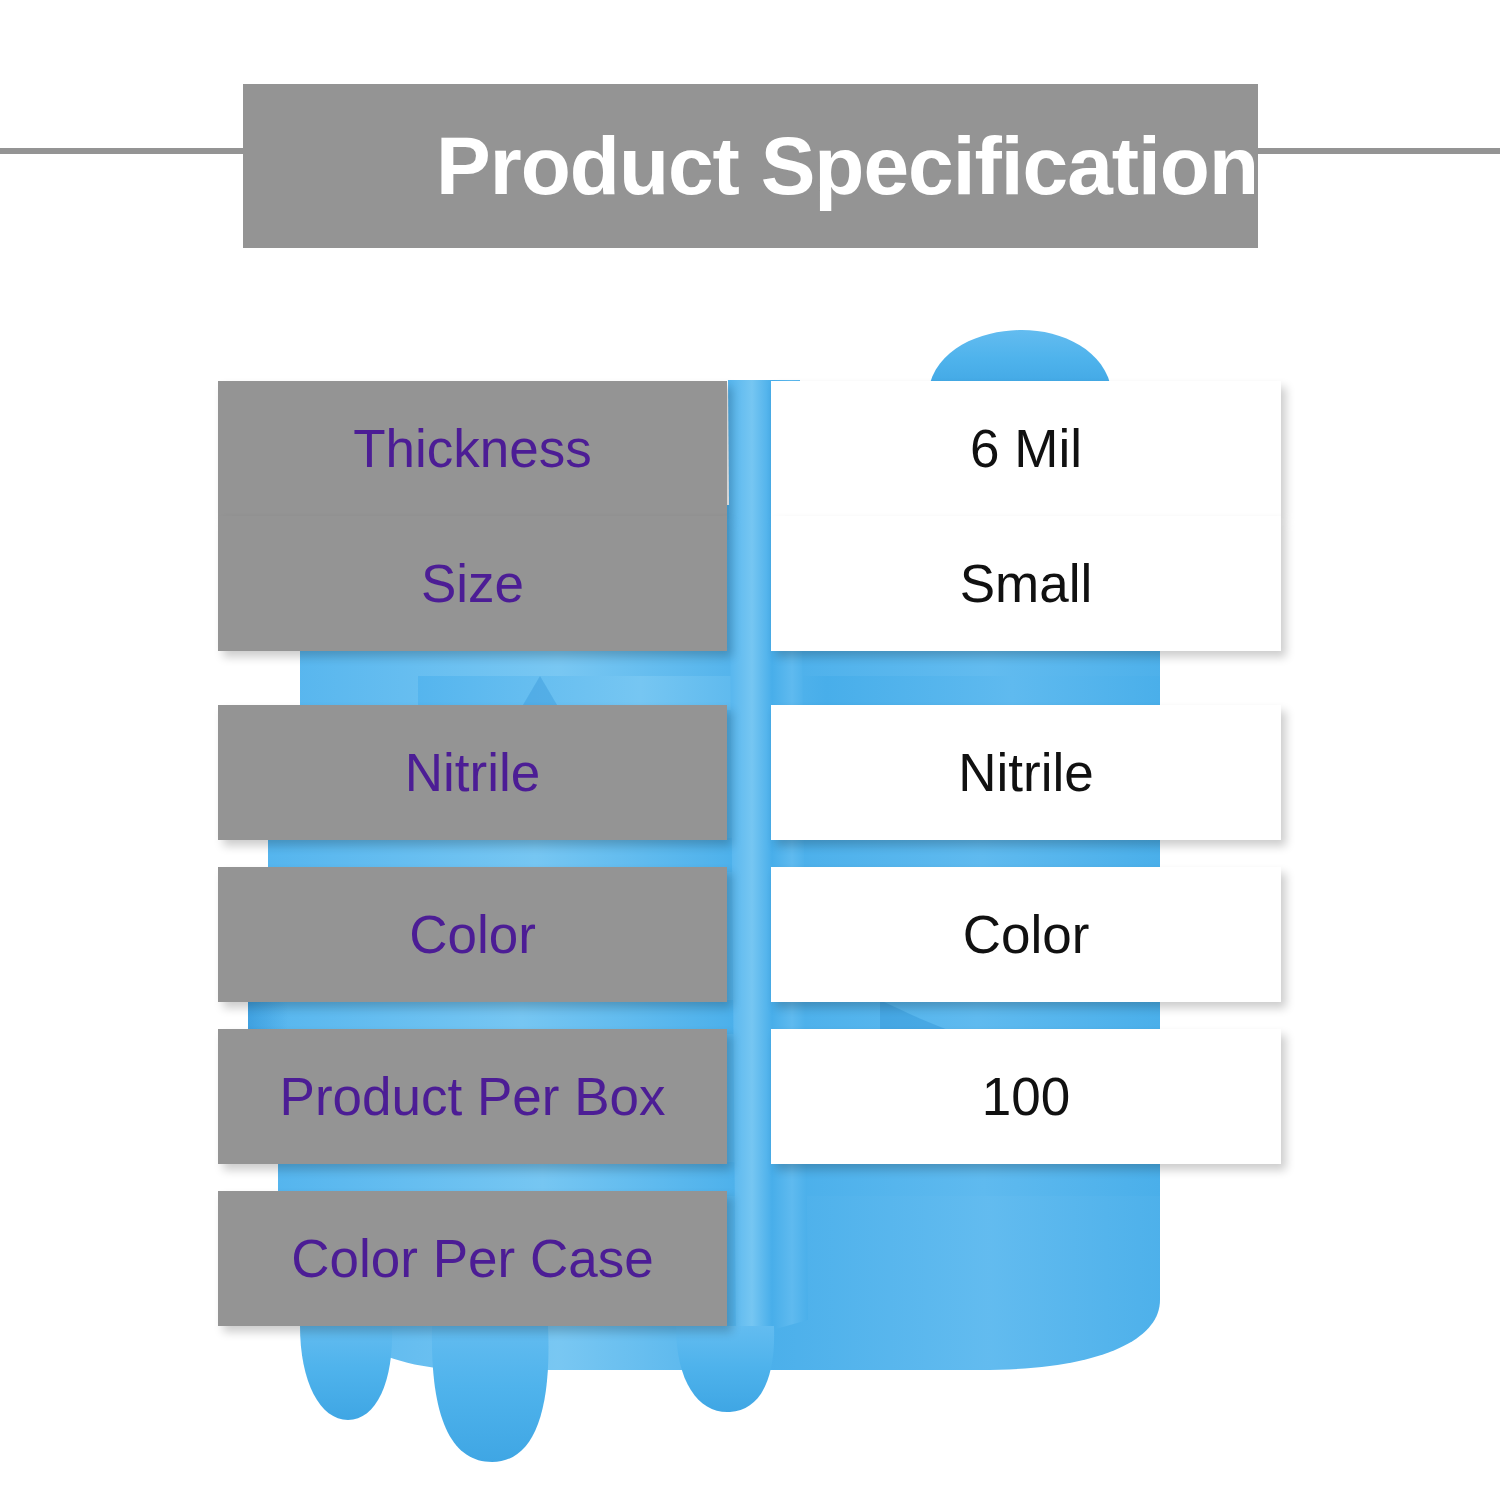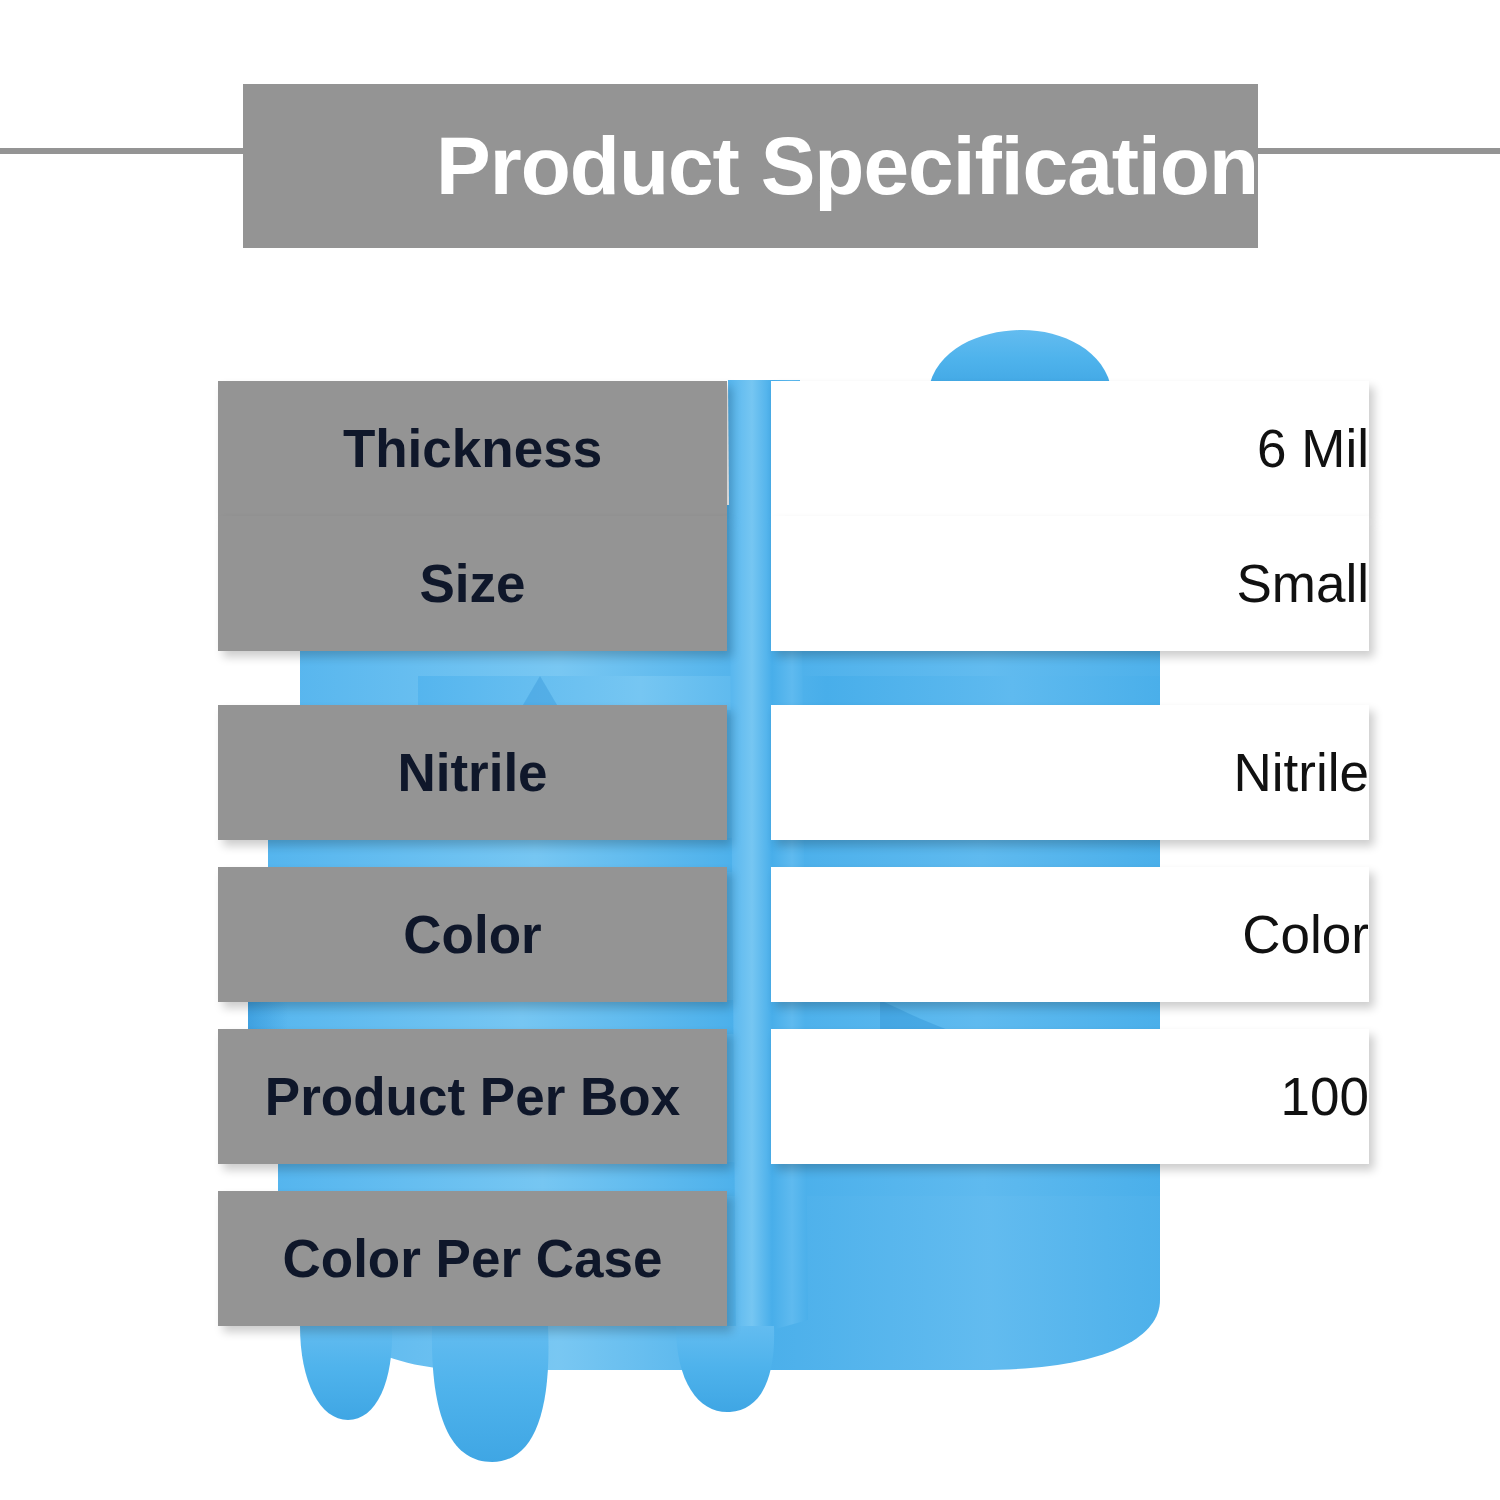--- a/index.html
+++ b/index.html
@@ -42,28 +42,28 @@
     z-index:2;
   }
   .spec-row{position:absolute;left:0;width:1500px;height:135px;}
   .label-cell{
     position:absolute;left:218px;top:0;width:509px;height:135px;
     background:#949494;
     box-shadow:5px 6px 9px rgba(0,0,0,0.20);
     display:flex;align-items:center;justify-content:center;
   }
   .label-cell span{
-    color:#0f172a;font-size:53px;font-weight:700;line-height:1;
+    color:#4c1d95;font-size:53px;font-weight:400;line-height:1;
     white-space:nowrap;letter-spacing:0px;
   }
   .value-cell{
-    position:absolute;left:771px;top:0;width:598px;height:135px;
+    position:absolute;left:771px;top:0;width:510px;height:135px;
     background:#ffffff;
     box-shadow:5px 6px 9px rgba(0,0,0,0.20);
-    display:flex;align-items:center;justify-content:flex-end;
+    display:flex;align-items:center;justify-content:center;
   }
   .value-cell span{
     color:#111111;font-size:53px;font-weight:400;line-height:1;
     white-space:nowrap;
   }
 </style>
 </head>
 <body>
 
 <div id="canvas">

